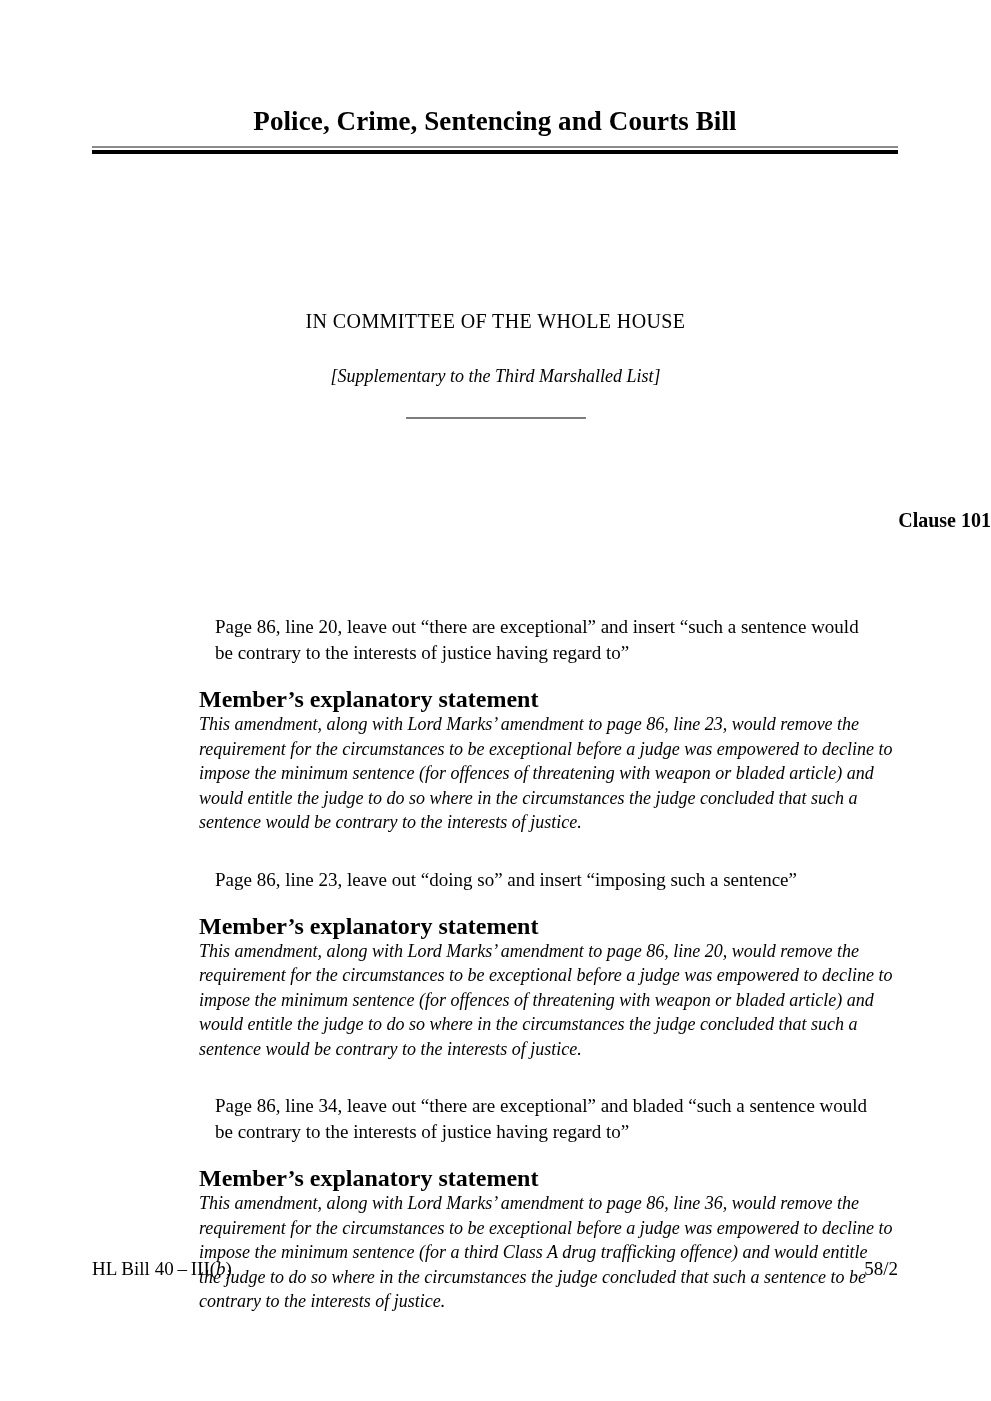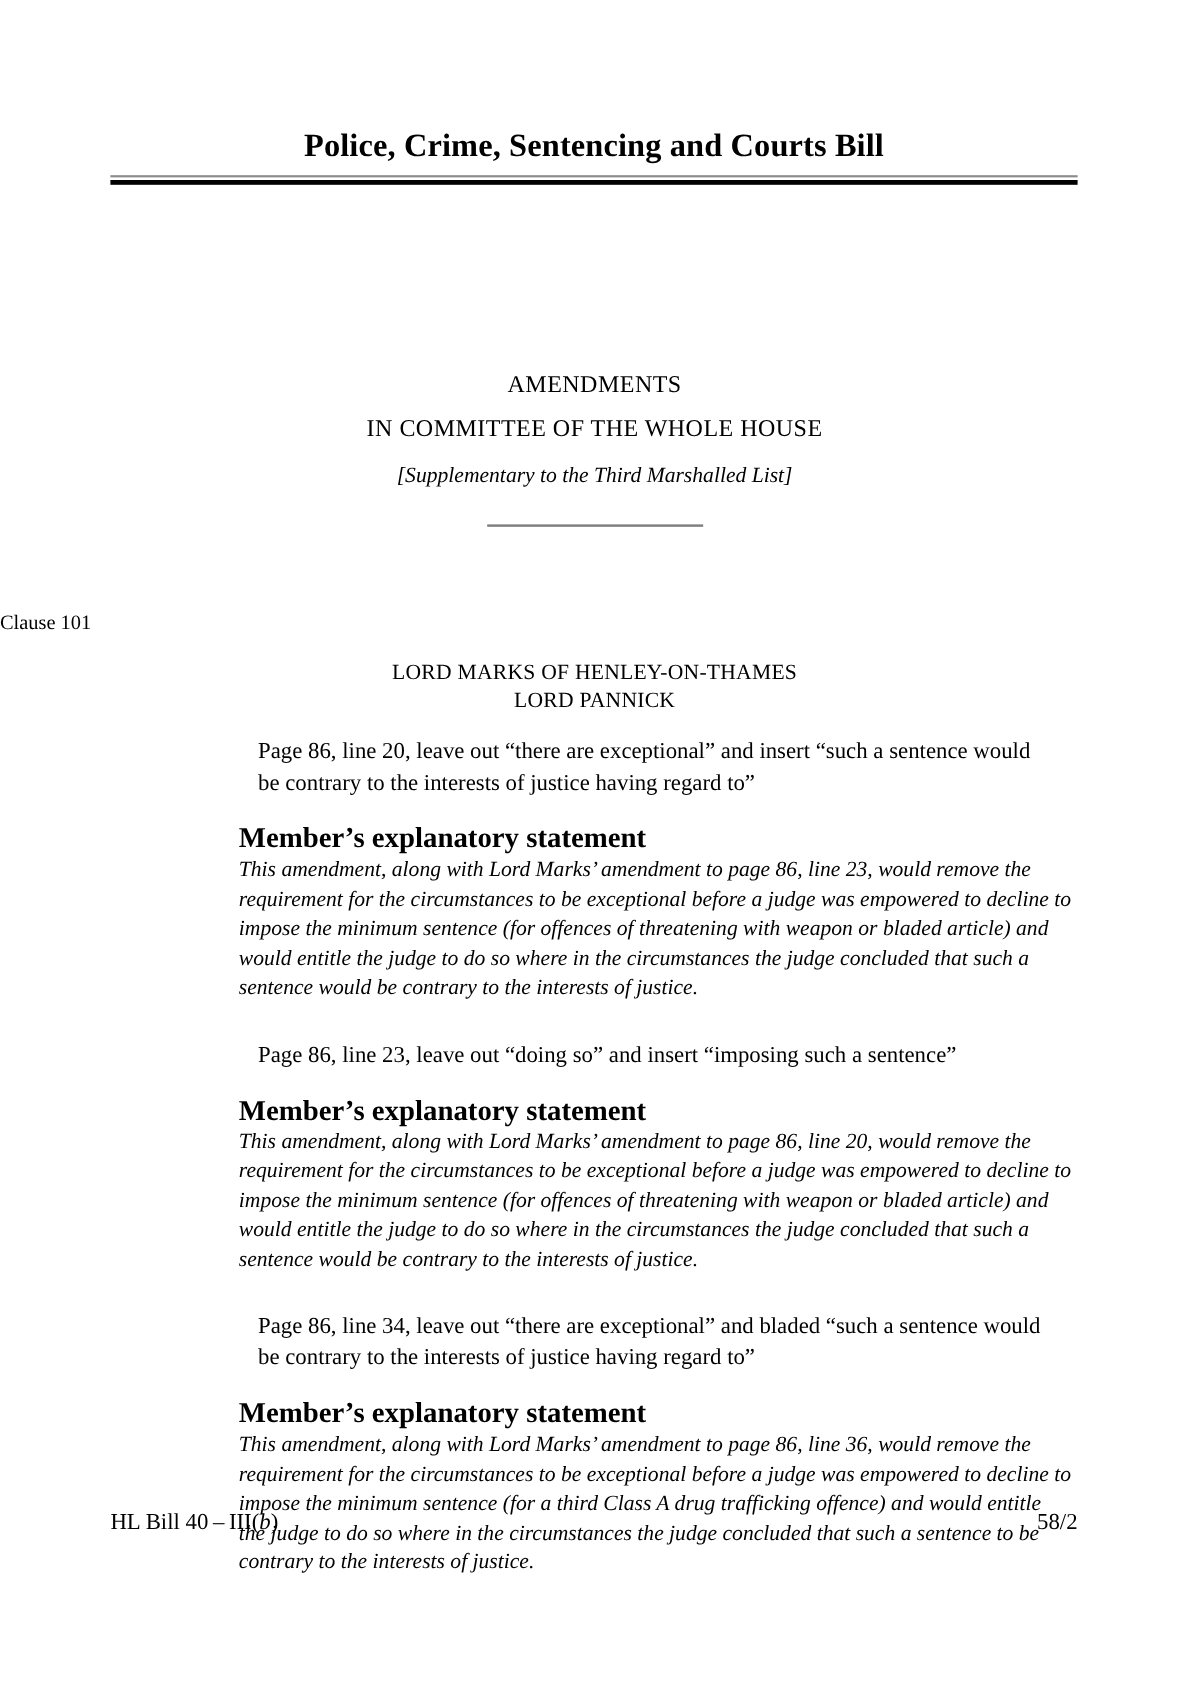--- a/index.html
+++ b/index.html
@@ -62,41 +62,41 @@
   }
   .doc-head .hline {
     font-size: 20px;
     line-height: 36px;
     letter-spacing: 0.4px;
   }
   .doc-head .subtitle {
     font-size: 18px;
     font-style: italic;
     line-height: 34px;
-    margin-top: 4px;
+    margin-top: 20px;
   }
   .short-rule-wrap {
     margin-top: 24px;
     display: flex;
     justify-content: center;
   }
   .short-rule {
     width: 180px;
     height: 2px;
     background: #7d7d7d;
   }
 
   .clause-heading {
     position: absolute;
     top: 509px;
     left: 0;
     width: 991px;
-    text-align: left;
-    font-size: 17px;
-    font-weight: normal;
+    text-align: right;
+    font-size: 20px;
+    font-weight: bold;
   }
   .sponsors {
     position: absolute;
     top: 549px;
     left: 0;
     width: 991px;
     text-align: center;
     font-size: 18px;
     line-height: 23px;
     letter-spacing: 0.2px;
@@ -155,34 +155,29 @@
   <div class="masthead">
     <div class="bill-title">Police, Crime, Sentencing and Courts Bill</div>
     <div class="rule-double">
       <div class="rule-thin-grey"></div>
       <div class="rule-gap"></div>
       <div class="rule-thick-black"></div>
     </div>
   </div>
 
   <div class="doc-head">
-    <div class="hline">AMENDMENTS</div>
     <div class="hline">IN COMMITTEE OF THE WHOLE HOUSE</div>
     <div class="subtitle">[Supplementary to the Third Marshalled List]</div>
     <div class="short-rule-wrap">
       <div class="short-rule"></div>
     </div>
   </div>
 
   <div class="clause-heading">Clause 101</div>
 
-  <div class="sponsors">
-    <div>LORD MARKS OF HENLEY-ON-THAMES</div>
-    <div>LORD PANNICK</div>
-  </div>
 
   <div class="body-area">
 
     <div class="amend-group">
       <p class="amendment-text"><span>Page 86, line 20, leave out “there are exceptional” and insert “such a sentence would</span><br><span>be contrary to the interests of justice having regard to”</span></p>
       <div class="stmt-block">
         <p class="stmt-heading">Member’s explanatory statement</p>
         <p class="stmt-body"><span>This amendment, along with Lord Marks’ amendment to page 86, line 23, would remove the</span><br><span>requirement for the circumstances to be exceptional before a judge was empowered to decline to</span><br><span>impose the minimum sentence (for offences of threatening with weapon or bladed article) and</span><br><span>would entitle the judge to do so where in the circumstances the judge concluded that such a</span><br><span>sentence would be contrary to the interests of justice.</span></p>
       </div>
     </div>

